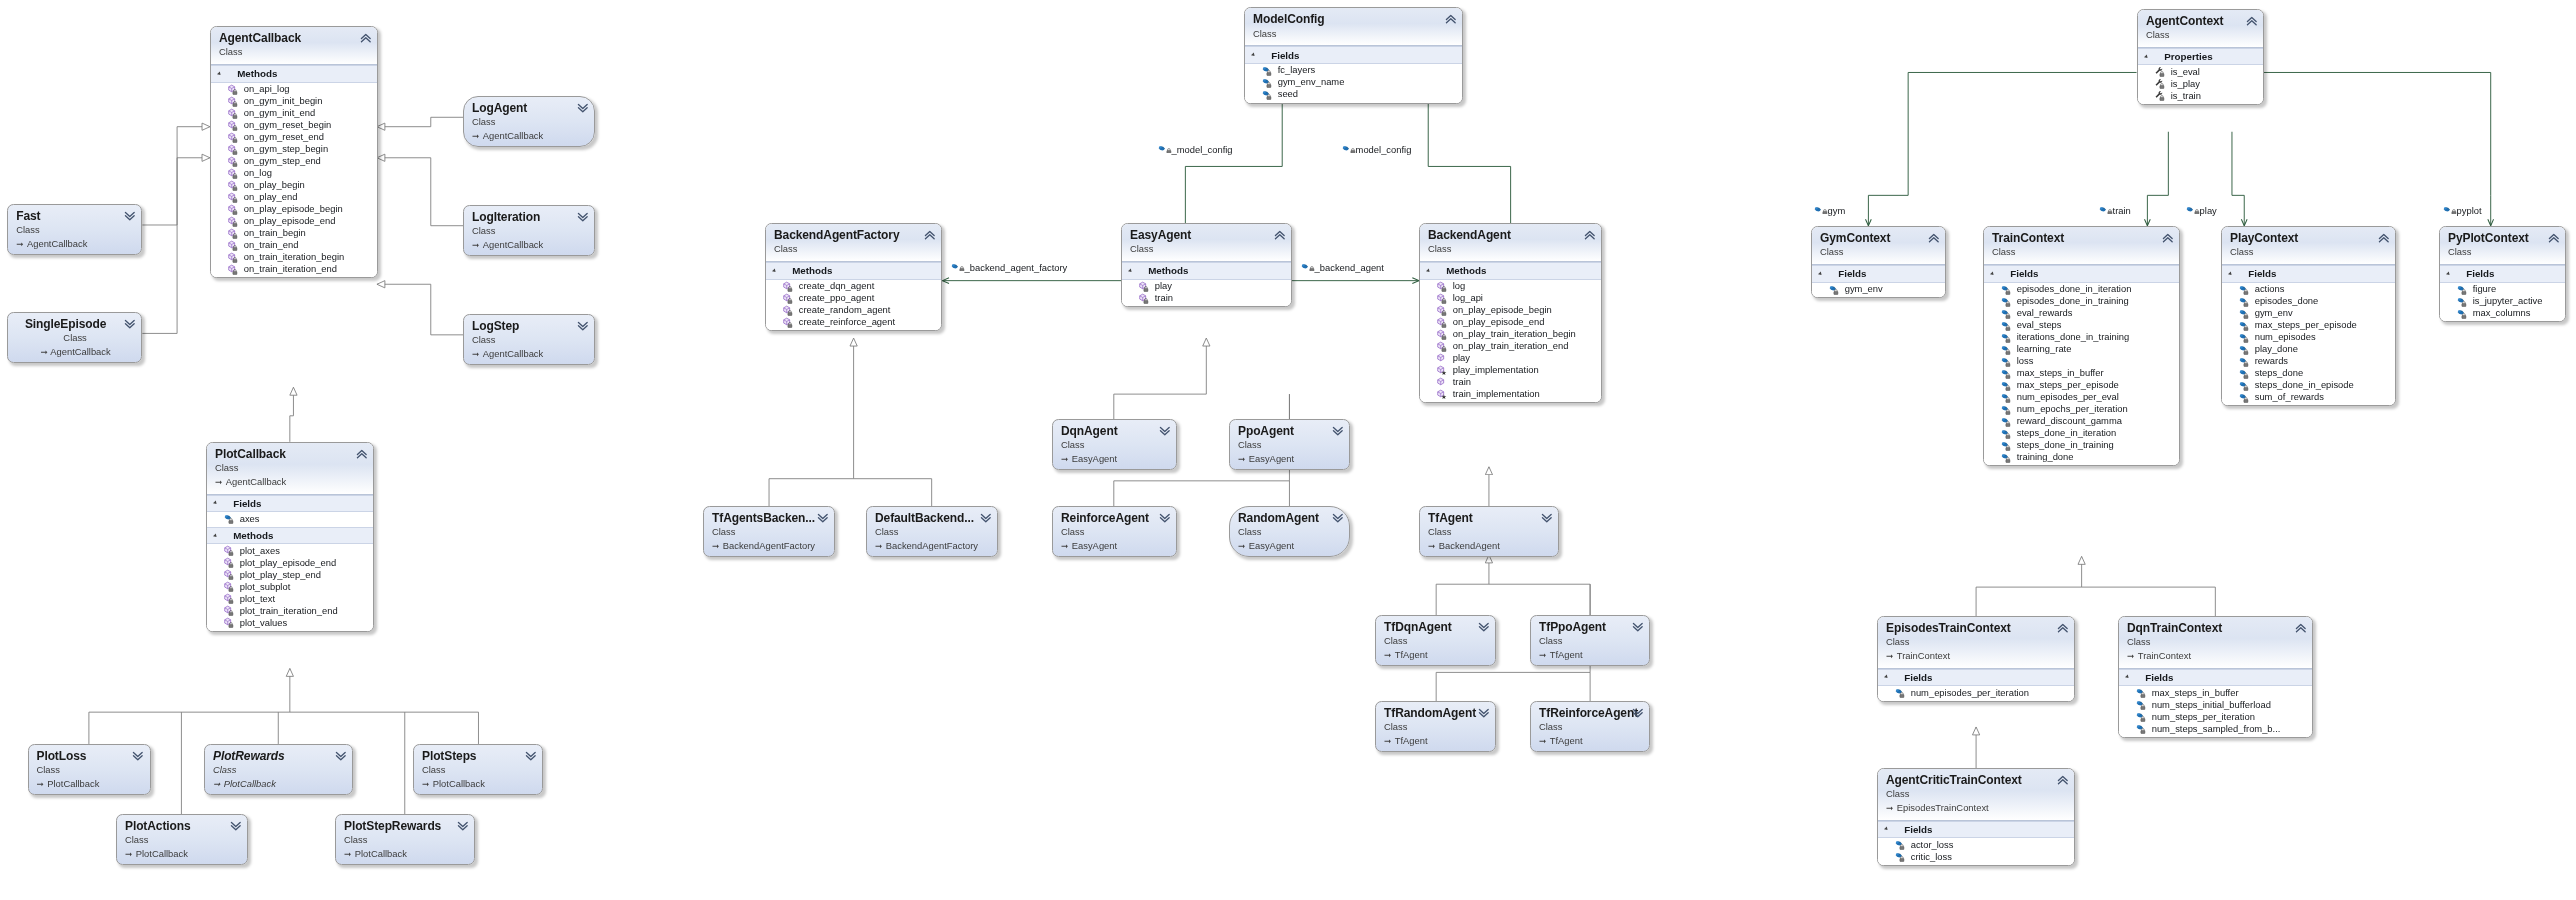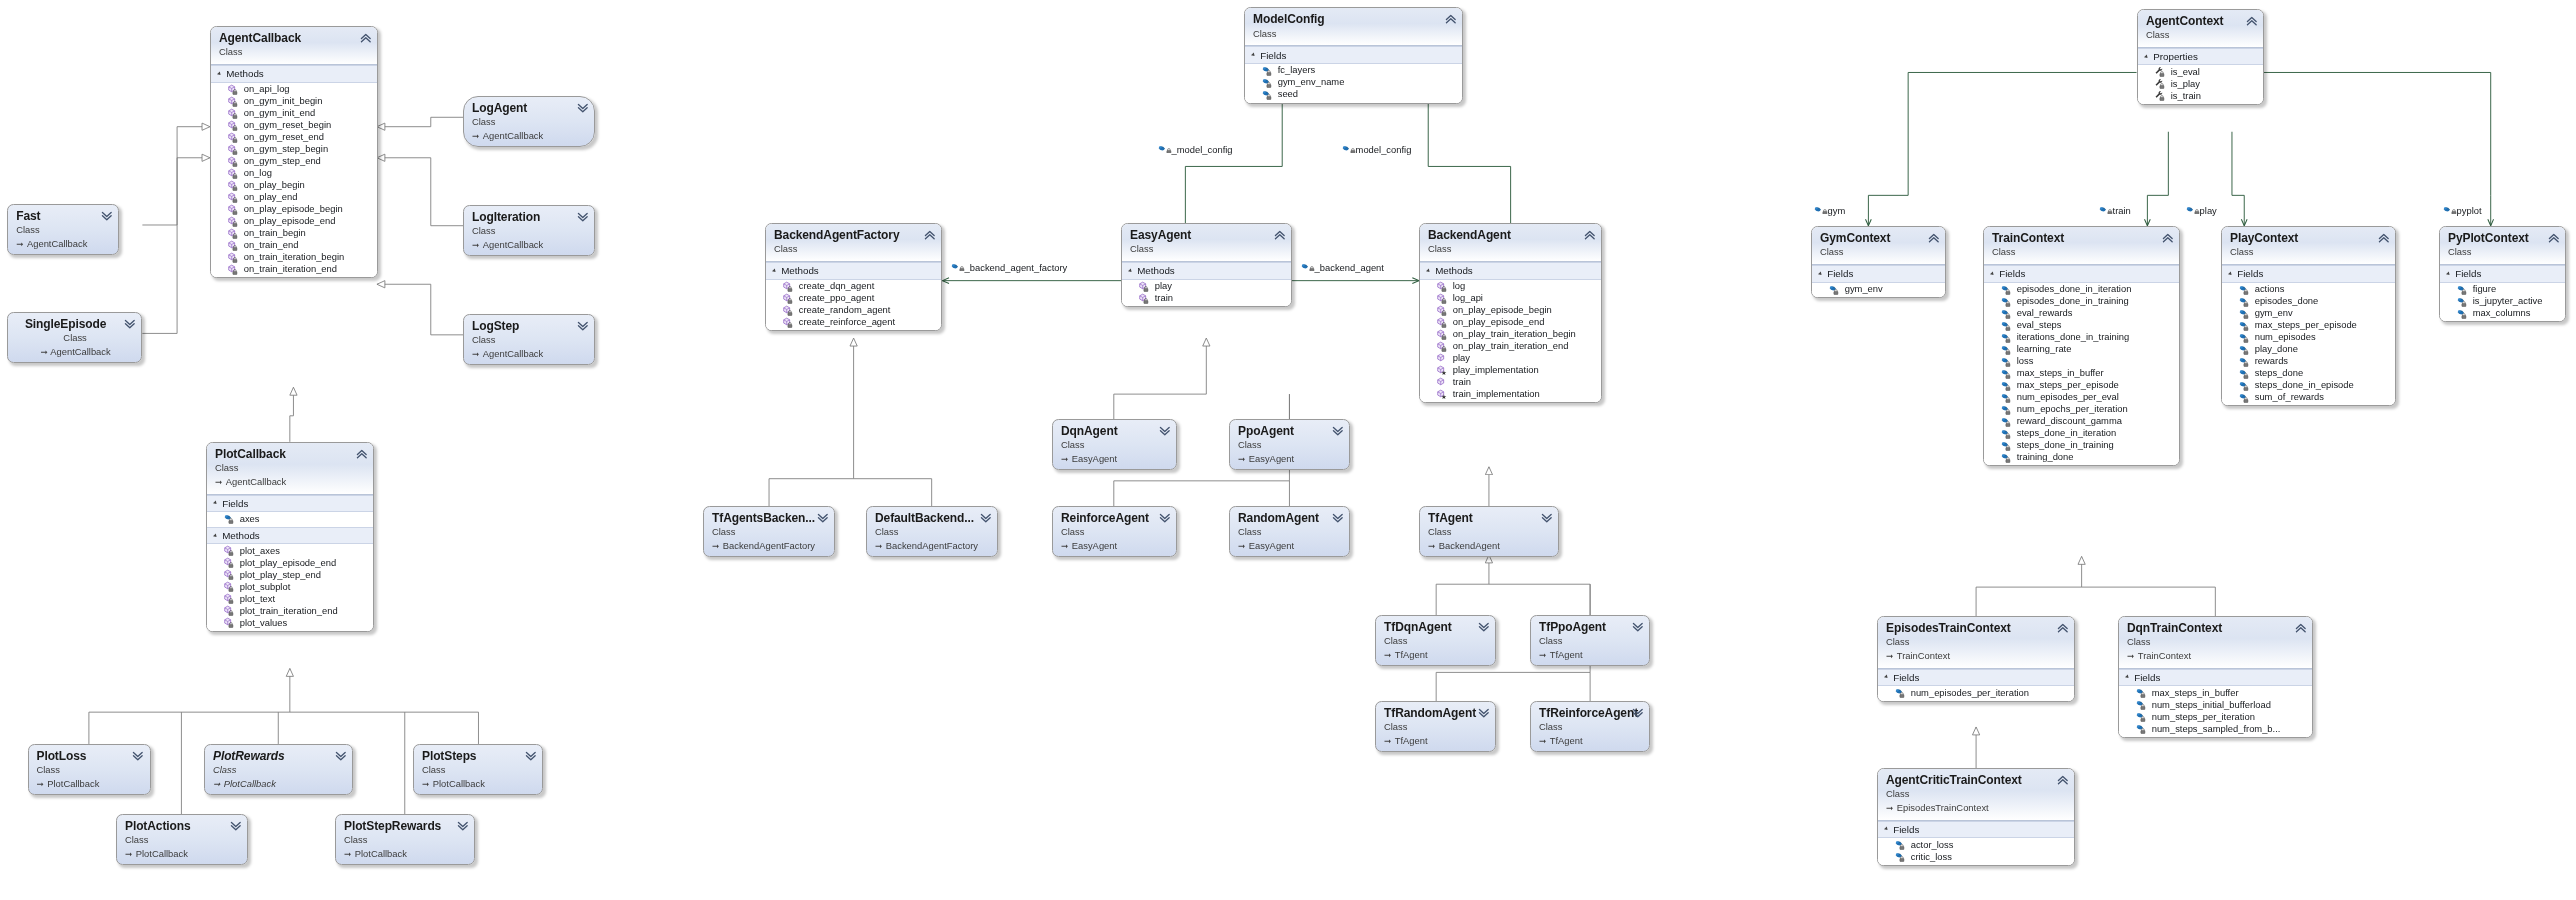--- a/index.html
+++ b/index.html
@@ -82,27 +82,28 @@
     width: 11.6px;
     height: 11.6px;
     color: #4a5a75;
   }
   .chev svg { display: block; }
 
   
   .section-head {
     display: flex;
     align-items: center;
-    gap: 5px;
+    gap: 16px;
     padding: 2.2px 7.2px 2.2px 6.5px;
     font-size: 9.8px;
     color: #16191d;
     background: #e9eef8;
     border-top: 0.7px solid #cbd4e6;
     border-bottom: 0.7px solid #cbd4e6;
+    font-weight: bold;
   }
   .section-head .tri {
     width: 0; height: 0;
     border-left: 3.6px solid #444;
     border-top: 2.9px solid transparent;
     border-bottom: 2.9px solid transparent;
     transform: rotate(45deg) translate(0px,0px);
     margin-left: 0.7px;
   }
   .member-list { padding: 0.7px 0 2.2px 0; background: #fff; }
@@ -425,21 +426,21 @@
             </svg>
             <svg width="5.8" height="5.8" viewBox="0 0 8 8" style="left:5px;top:5px;">
               <path d="M2.2,3.6 V2.6 a1.8,1.8 0 0 1 3.6,0 V3.6" fill="none" stroke="#555" stroke-width="0.9"></path>
               <rect x="1.2" y="3.5" width="5.6" height="4.1" rx="0.6" fill="#777" stroke="#444" stroke-width="0.6"></rect>
             </svg>
           </span>
           <span class="mname">on_train_iteration_end</span>
         </div>
       </div>
     </div>
-    <div class="node compact" style="left: 7.2px; top: 204px; width: 112px;">
+    <div class="node compact" style="left: 7.2px; top: 204px; width: 135px;">
       <div class="node-header">
         <div class="node-title">Fast</div>
         <div class="node-kind">Class</div>
         <div class="node-base"><span class="base-arrow">➞</span><span>AgentCallback</span></div>
         <div class="chev">
           <svg width="11.6" height="11.6" viewBox="0 0 16 16">
             <path d="M2,3.5 L8,9 L14,3.5 M2,8 L8,13.5 L14,8" fill="none" stroke="#43536e" stroke-width="1.8" stroke-linecap="round" stroke-linejoin="round"></path>
           </svg>
         </div>
       </div>
@@ -1042,21 +1043,21 @@
         <div class="node-title">ReinforceAgent</div>
         <div class="node-kind">Class</div>
         <div class="node-base"><span class="base-arrow">➞</span><span>EasyAgent</span></div>
         <div class="chev">
           <svg width="11.6" height="11.6" viewBox="0 0 16 16">
             <path d="M2,3.5 L8,9 L14,3.5 M2,8 L8,13.5 L14,8" fill="none" stroke="#43536e" stroke-width="1.8" stroke-linecap="round" stroke-linejoin="round"></path>
           </svg>
         </div>
       </div>
     </div>
-    <div class="node compact" style="left: 1229px; top: 506px; width: 121px;">
+    <div class="node compact" style="left: 1229px; top: 506px; width: 121px; border-radius: 20px;">
       <div class="node-header">
         <div class="node-title">RandomAgent</div>
         <div class="node-kind">Class</div>
         <div class="node-base"><span class="base-arrow">➞</span><span>EasyAgent</span></div>
         <div class="chev">
           <svg width="11.6" height="11.6" viewBox="0 0 16 16">
             <path d="M2,3.5 L8,9 L14,3.5 M2,8 L8,13.5 L14,8" fill="none" stroke="#43536e" stroke-width="1.8" stroke-linecap="round" stroke-linejoin="round"></path>
           </svg>
         </div>
       </div>

